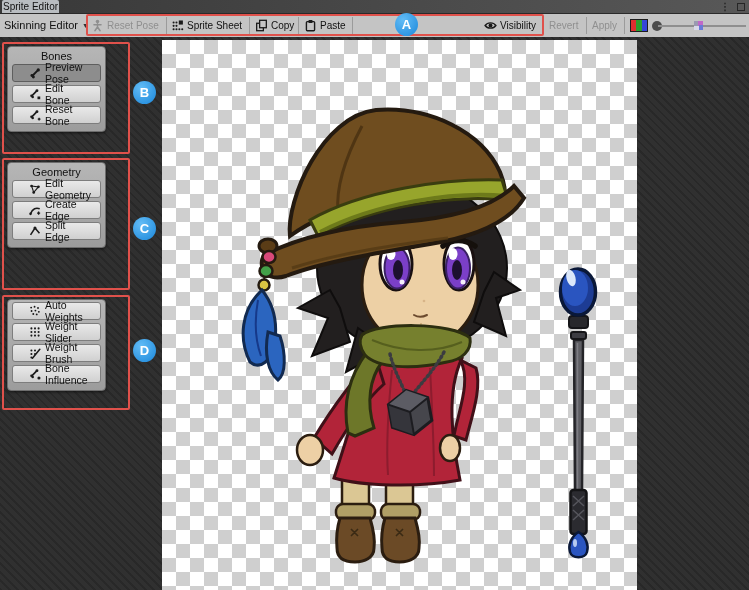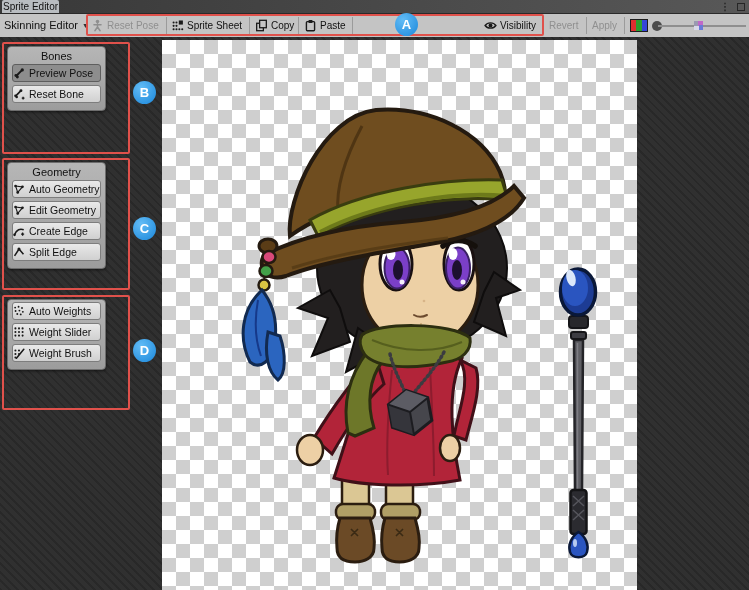--- a/index.html
+++ b/index.html
@@ -40,21 +40,21 @@
              background-image:repeating-linear-gradient(45deg,rgba(0,0,0,.16) 0 2px,transparent 2px 6px);}
   .canvas{position:absolute;left:162px;top:3px;width:475px;height:550px;background-color:#ffffff;
           background-image:conic-gradient(#cfcfcf 0 25%,transparent 0 50%,#cfcfcf 0 75%,transparent 0);
           background-size:28px 28px;}
   .canvas svg{position:absolute;left:0;top:0;}
   
   .panel{position:absolute;left:7px;width:99px;box-sizing:border-box;
          background:linear-gradient(#b6b6b6,#9c9c9c);border:1px solid #6d6d6d;border-radius:4px;
          box-shadow:0 1px 3px rgba(0,0,0,.55);padding:2px 0 4px;z-index:4;}
   .ptitle{text-align:center;font-size:11px;color:#101010;height:15px;line-height:15px;}
-  .pbtn{margin:0 4px 3px;height:18px;box-sizing:border-box;display:flex;align-items:center;gap:4px;padding:0 0;
+  .pbtn{margin:0 4px 3px;height:18px;box-sizing:border-box;display:flex;align-items:center;gap:4px;padding:0 16px;
         background:linear-gradient(#e9e9e9,#d0d0d0);border:1px solid #7d7d7d;border-radius:3px;
         font-size:10.5px;color:#111;cursor:default;}
   .pbtn svg{width:12px;height:12px;flex:none;color:#1a1a1a;}
   .pbtn.sel{background:#8d8d8d;border-color:#5e5e5e;}
 </style>
 </head>
 <body>
 
 <svg width="0" height="0" style="position:absolute" aria-hidden="true">
 <defs>
@@ -354,38 +354,38 @@
   <div class="panel" style="top:46px">
     <div class="ptitle">Bones</div>
     <div class="pbtn sel">
       <svg>
           <use href="#i-bone"></use>
         </svg>
       <span>Preview Pose</span>
     </div>
     <div class="pbtn">
       <svg>
+          <use href="#i-bone-edit"></use>
+        </svg>
+      <span>Edit Bone</span>
+    </div>
+    <div class="pbtn">
+      <svg>
           <use href="#i-bone-create"></use>
         </svg>
       <span>Reset Bone</span>
     </div>
   </div>
 
   <div class="panel" style="top:162px">
     <div class="ptitle">Geometry</div>
     <div class="pbtn">
       <svg>
           <use href="#i-mesh"></use>
         </svg>
-      <span>Auto Geometry</span>
-    </div>
-    <div class="pbtn">
-      <svg>
-          <use href="#i-mesh"></use>
-        </svg>
       <span>Edit Geometry</span>
     </div>
     <div class="pbtn">
       <svg>
           <use href="#i-edge-plus"></use>
         </svg>
       <span>Create Edge</span>
     </div>
     <div class="pbtn">
       <svg>
@@ -406,20 +406,26 @@
       <svg>
           <use href="#i-dots-grid"></use>
         </svg>
       <span>Weight Slider</span>
     </div>
     <div class="pbtn">
       <svg>
           <use href="#i-dots-brush"></use>
         </svg>
       <span>Weight Brush</span>
+    </div>
+    <div class="pbtn">
+      <svg>
+          <use href="#i-bone-dot"></use>
+        </svg>
+      <span>Bone Influence</span>
     </div>
   </div>
 
   <div class="redbox" style="left:86px;top:14px;width:458px;height:22px"></div>
   <div class="redbox" style="left:2px;top:42px;width:128px;height:112px"></div>
   <div class="redbox" style="left:2px;top:158px;width:128px;height:132px"></div>
   <div class="redbox" style="left:2px;top:295px;width:128px;height:115px"></div>
 
   <div class="badge" style="left:395px;top:13px">
     <span>A</span>

